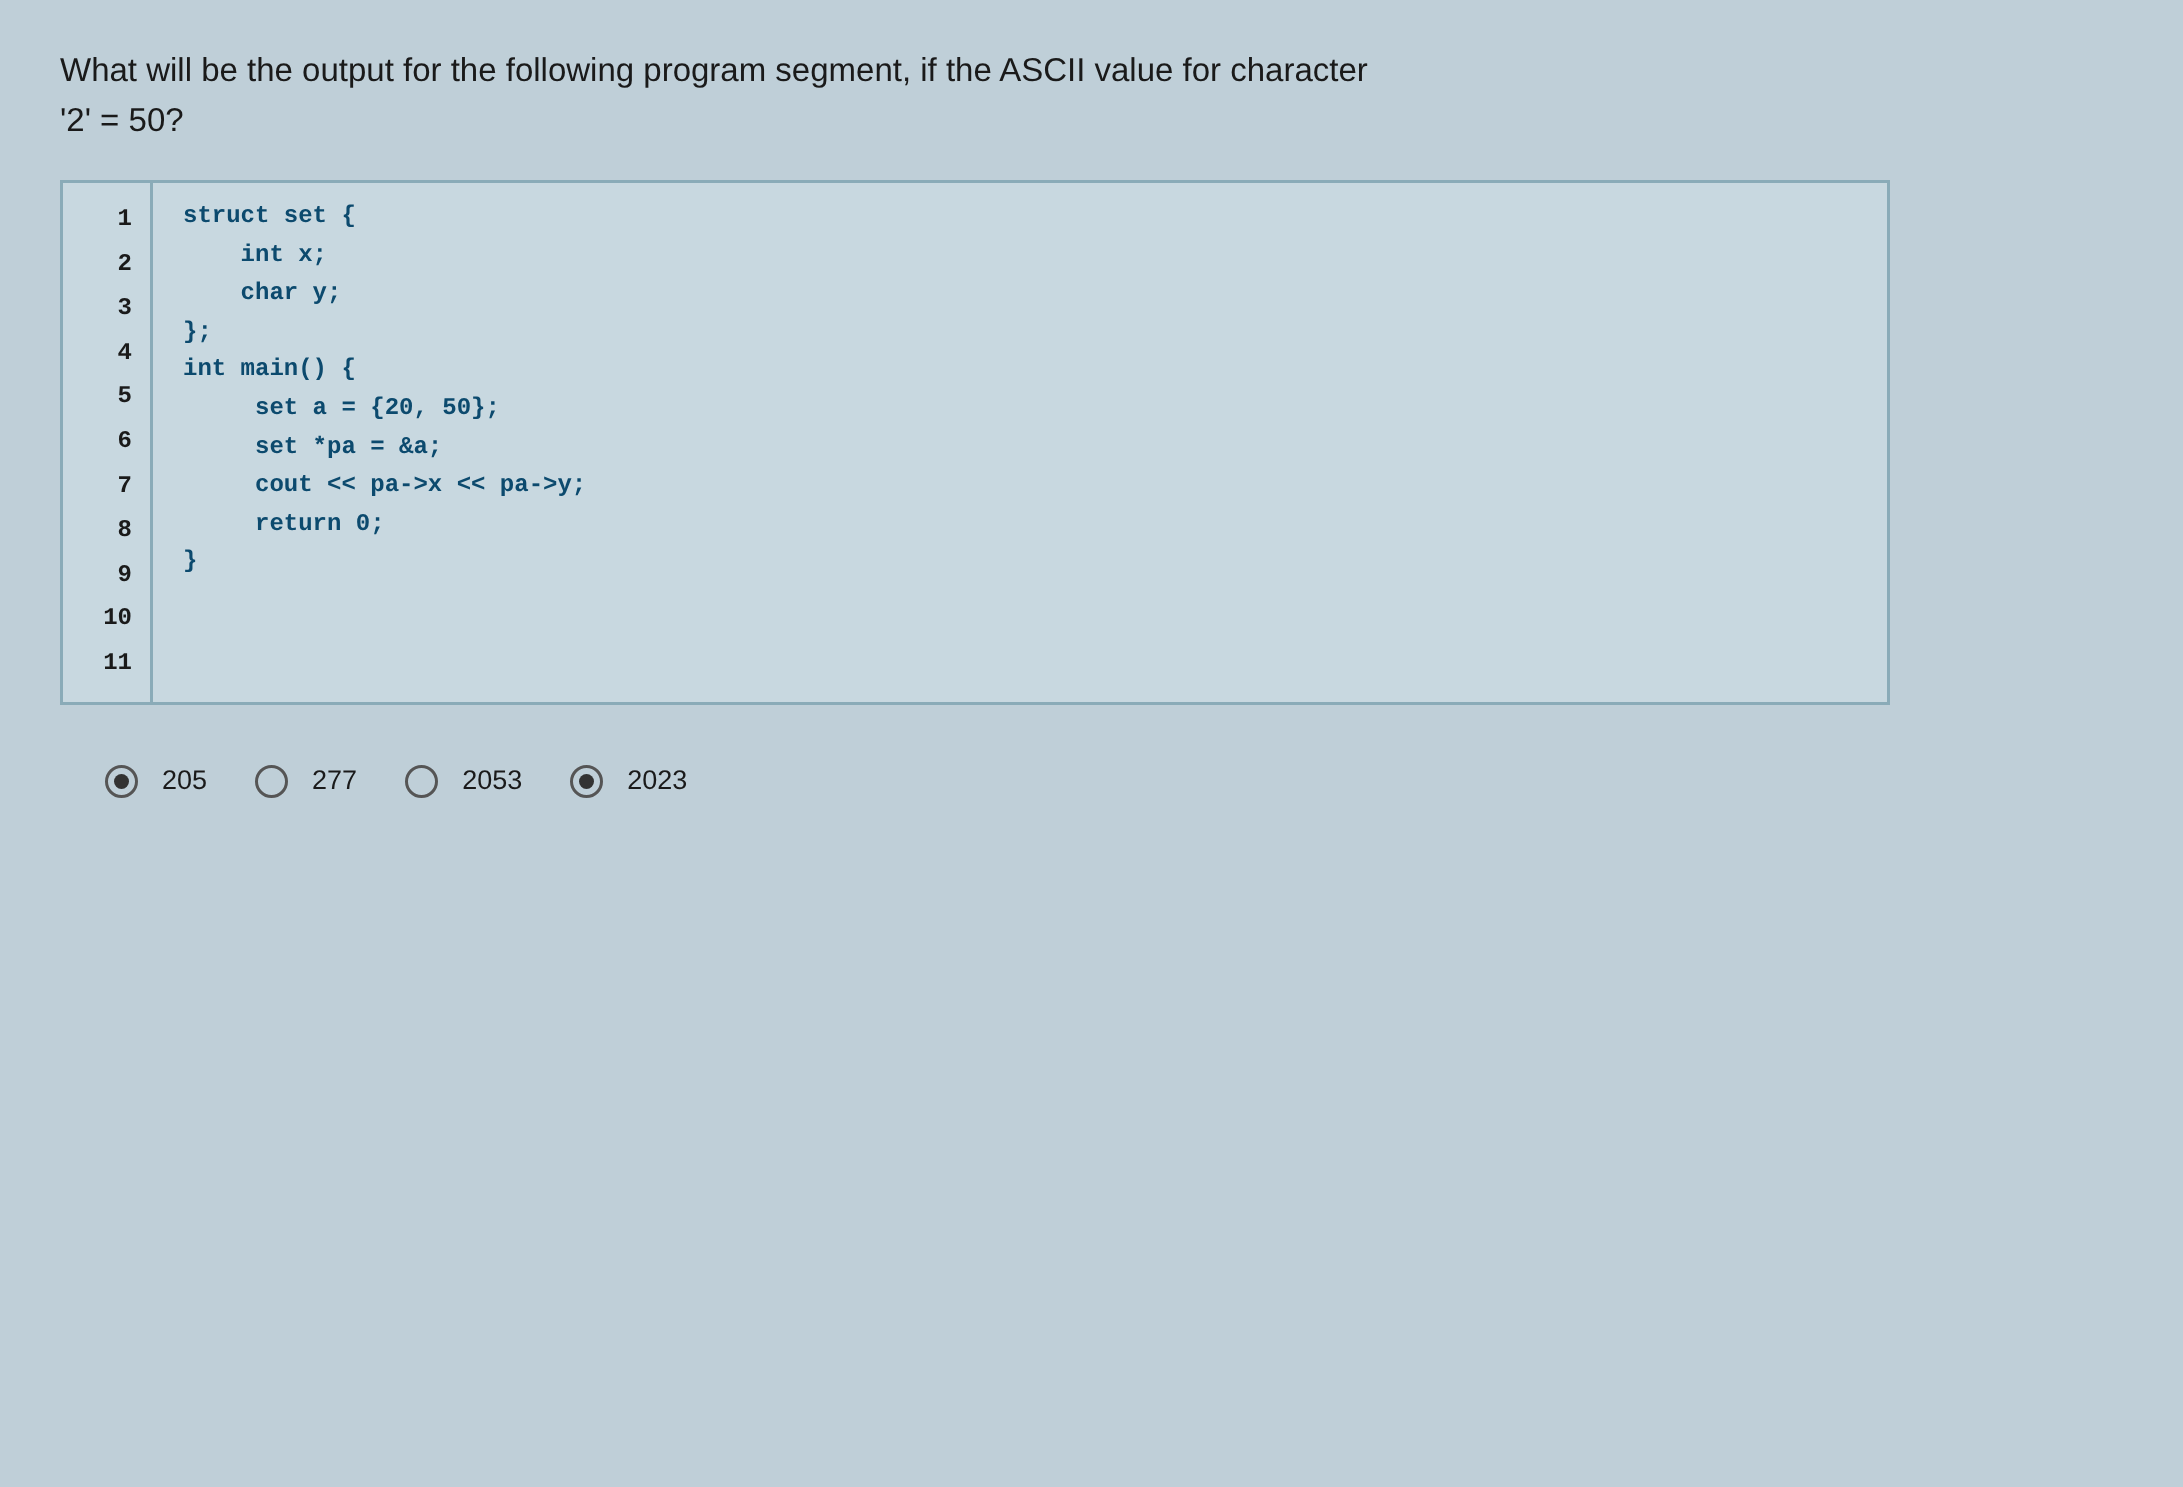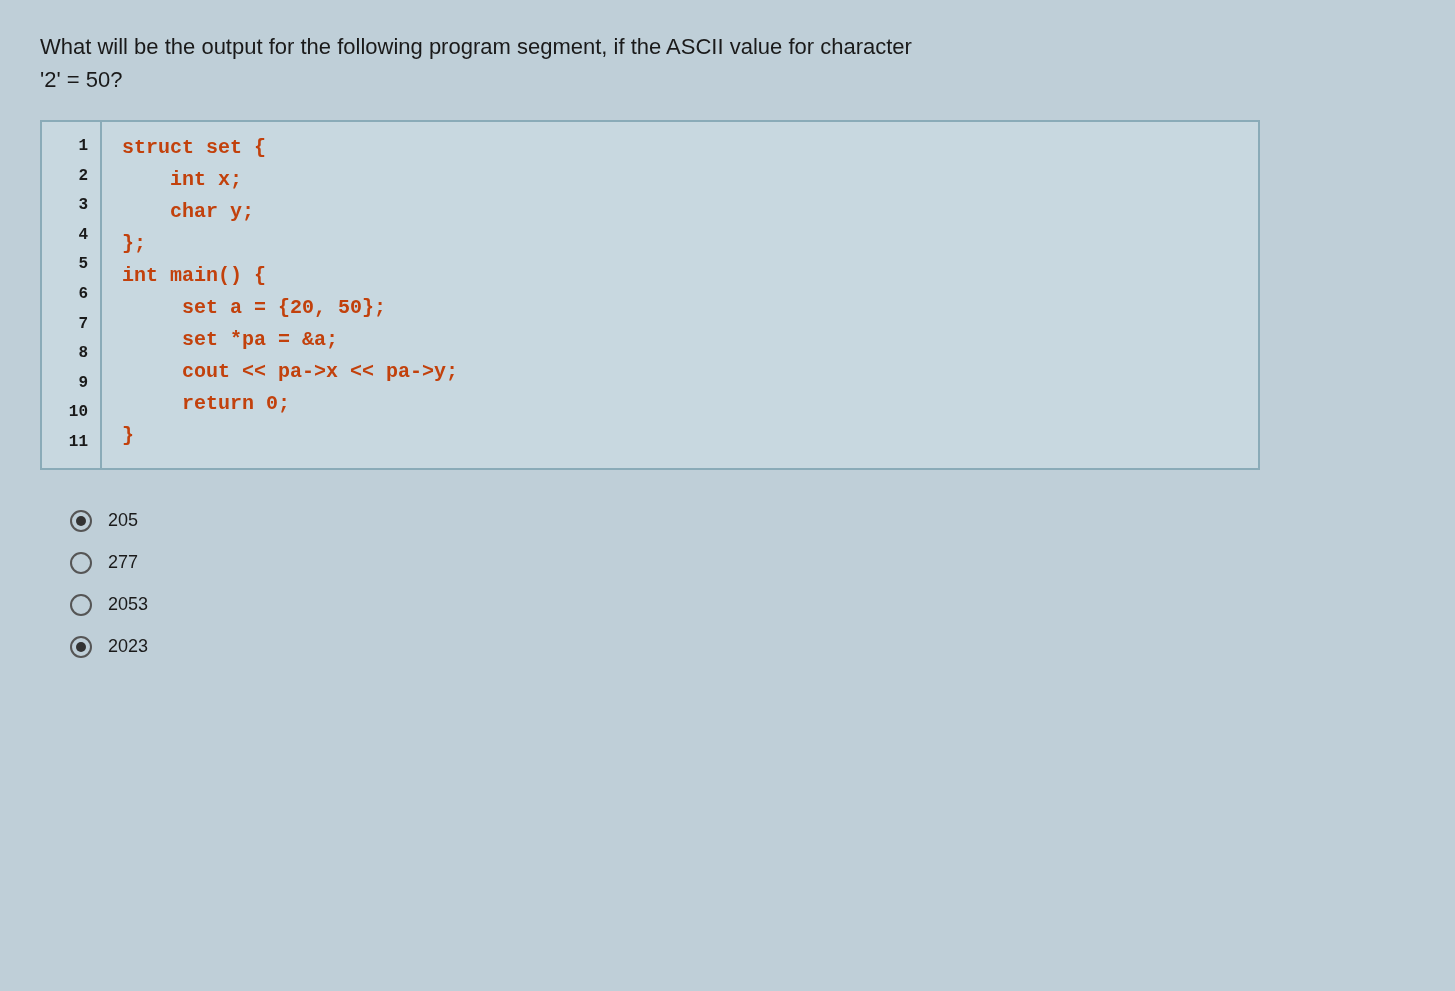--- a/index.html
+++ b/index.html
@@ -51,31 +51,31 @@
       font-size: 16px;
       font-weight: bold;
     }
 
     .code-content {
       padding: 10px 20px;
       flex: 1;
     }
 
     .code-line {
-      color: #c2410c;
+      color: #0c4a6e;
       line-height: 1.6;
       white-space: pre;
-      font-size: 20px;
+      font-size: 16px;
       font-weight: bold;
     }
 
     .options-container {
       display: flex;
-      flex-direction: column;
-      gap: 20px;
+      flex-direction: row;
+      gap: 32px;
       margin-top: 10px;
       padding-left: 30px;
     }
 
     .option-item {
       display: flex;
       align-items: center;
       gap: 16px;
       cursor: pointer;
     }

